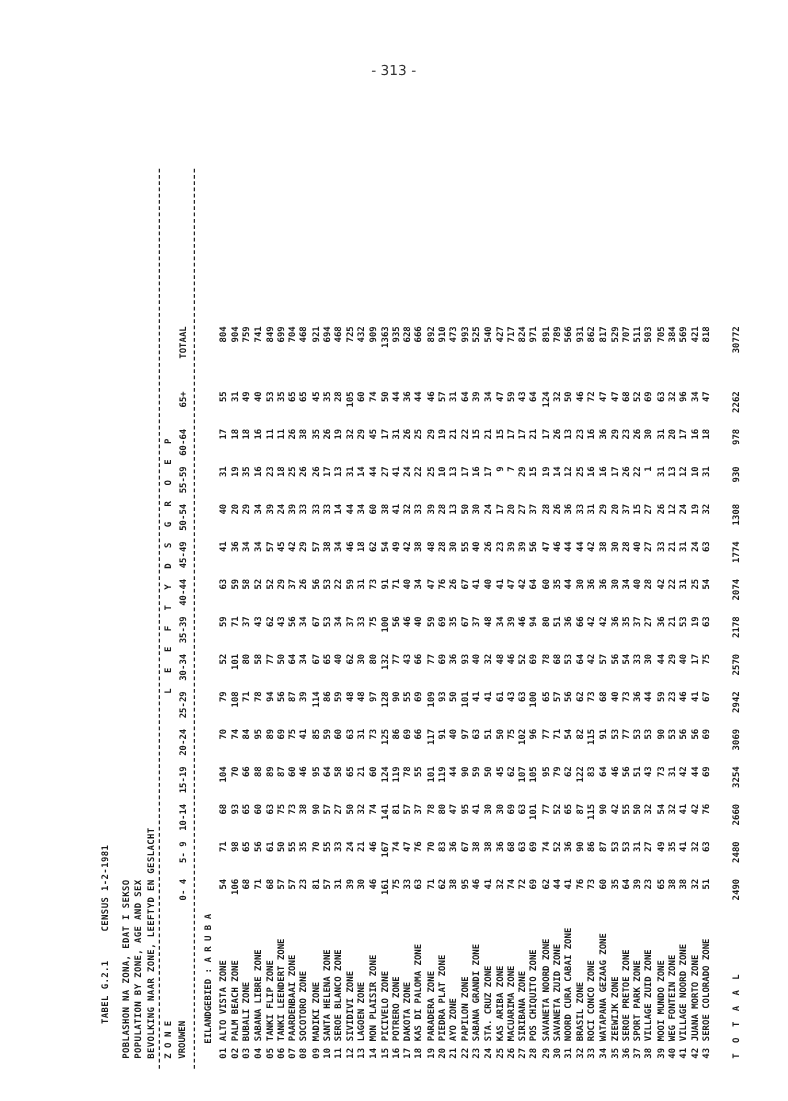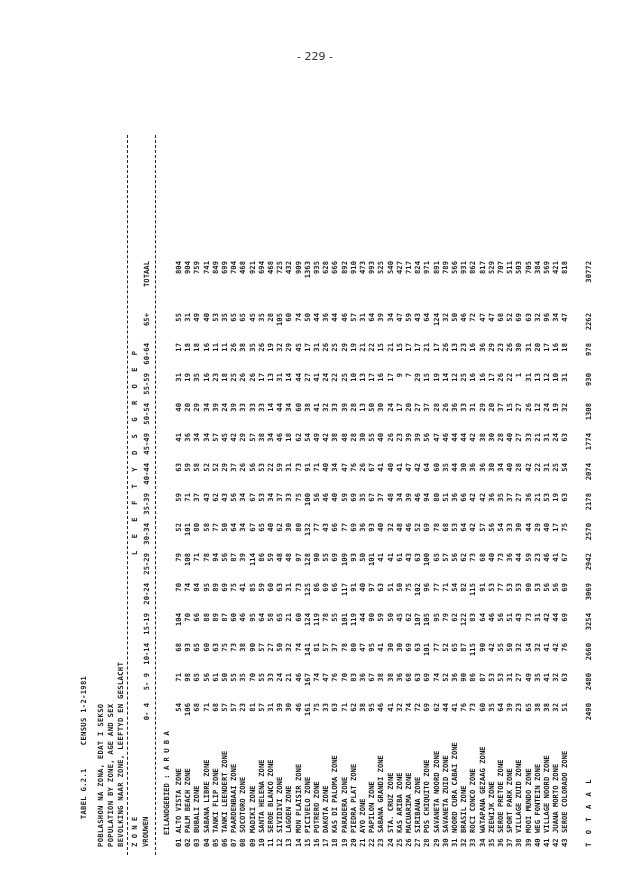--- a/index.html
+++ b/index.html
@@ -25,21 +25,21 @@
   .hdr-lines .title { margin-bottom:14px; }
   .rule { position:absolute; left:0; width:720px; border-top:1.2px dashed #222; }
   .colhdr { position:absolute; left:0; top:0; width:720px; }
   .cell { position:absolute; text-align:right; white-space:nowrap; }
   .zname { position:absolute; white-space:nowrap; text-align:left; }
   .grp { position:absolute; letter-spacing:4px; }
 </style>
 </head>
 <body>
 
-<div class="page-number">- 229 -</div>
+<div class="page-number">- 313 -</div>
 
 <div class="sheet" id="sheet">
   <div class="hdr-lines" style="left:8px; top:8px;">
     <div class="title">
       <span>TABEL G.2.1</span>&nbsp;&nbsp;&nbsp;&nbsp;&nbsp;<span>CENSUS 1-2-1981</span>
     </div>
     <div>POBLASHON NA ZONA, EDAT I SEKSO</div>
     <div>POPULATION BY ZONE, AGE AND SEX</div>
     <div>BEVOLKING NAAR ZONE, LEEFTYD EN GESLACHT</div>
   </div>

